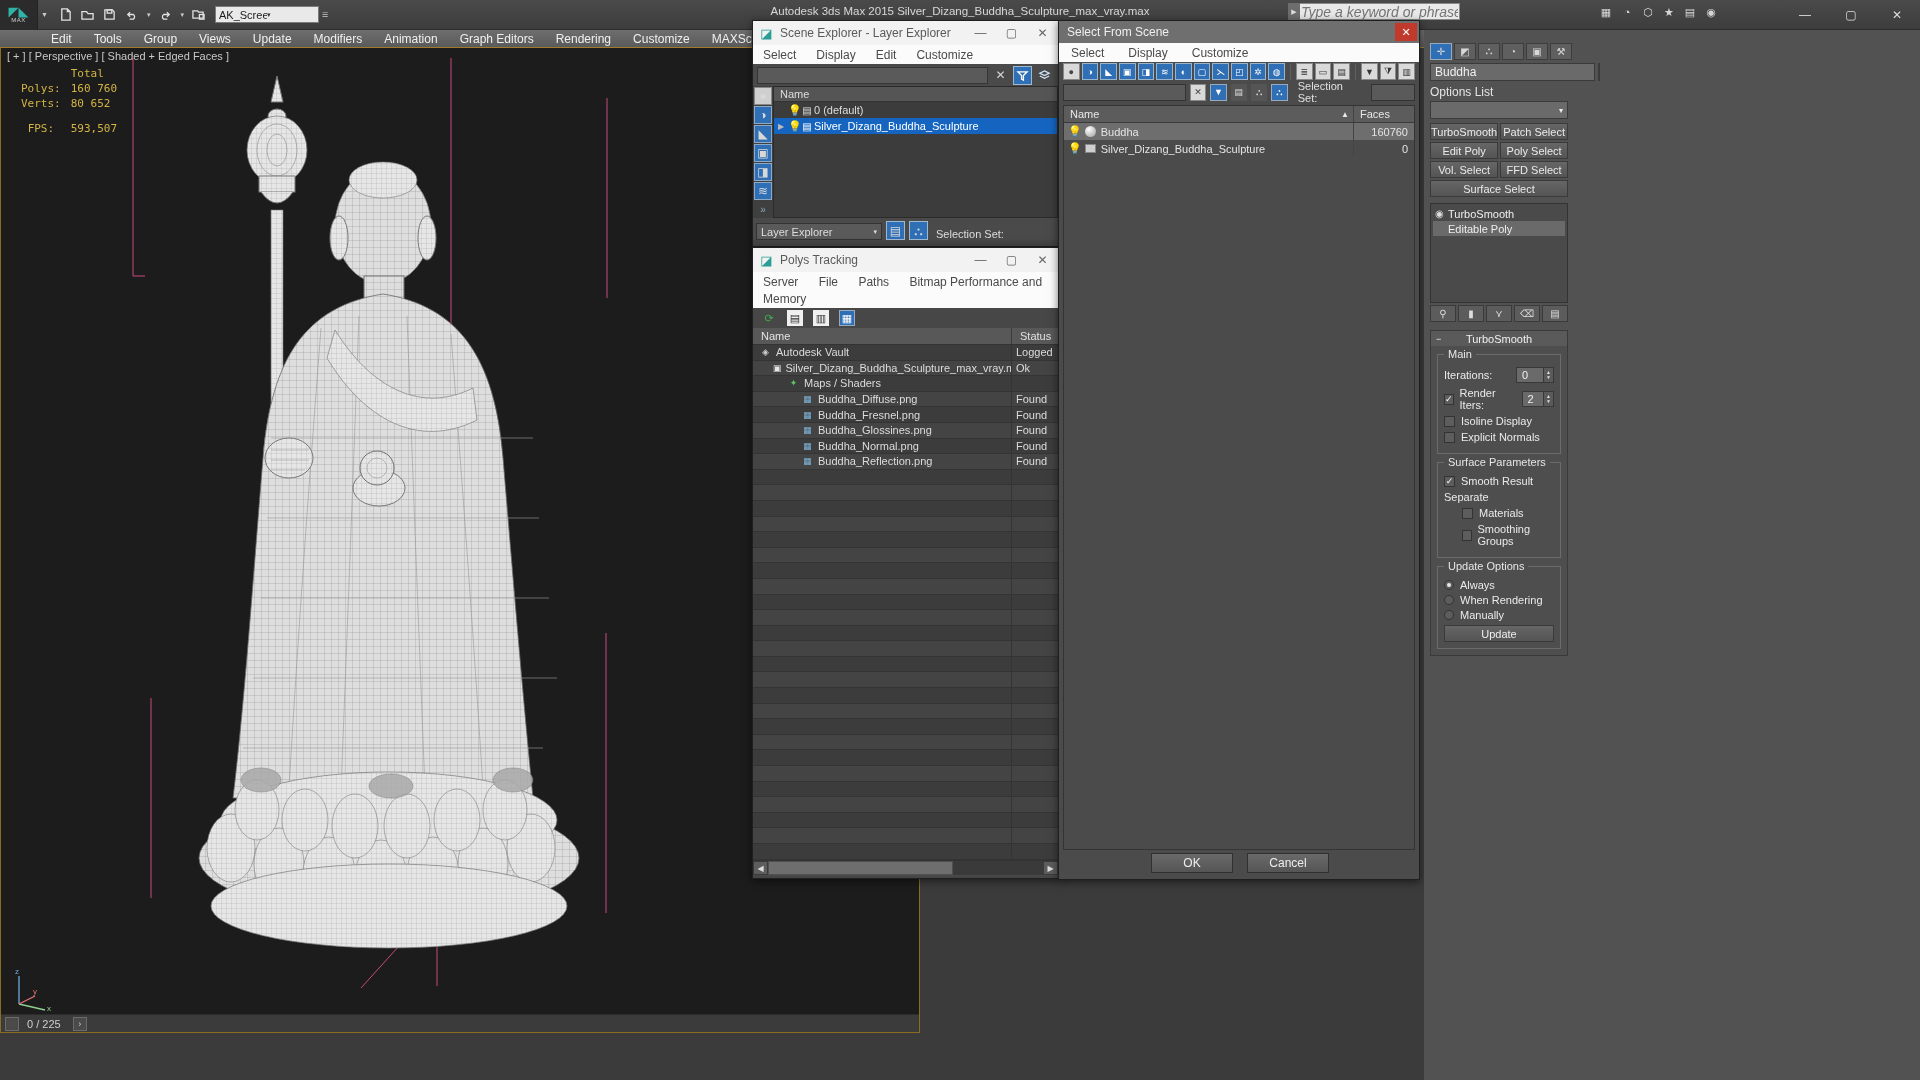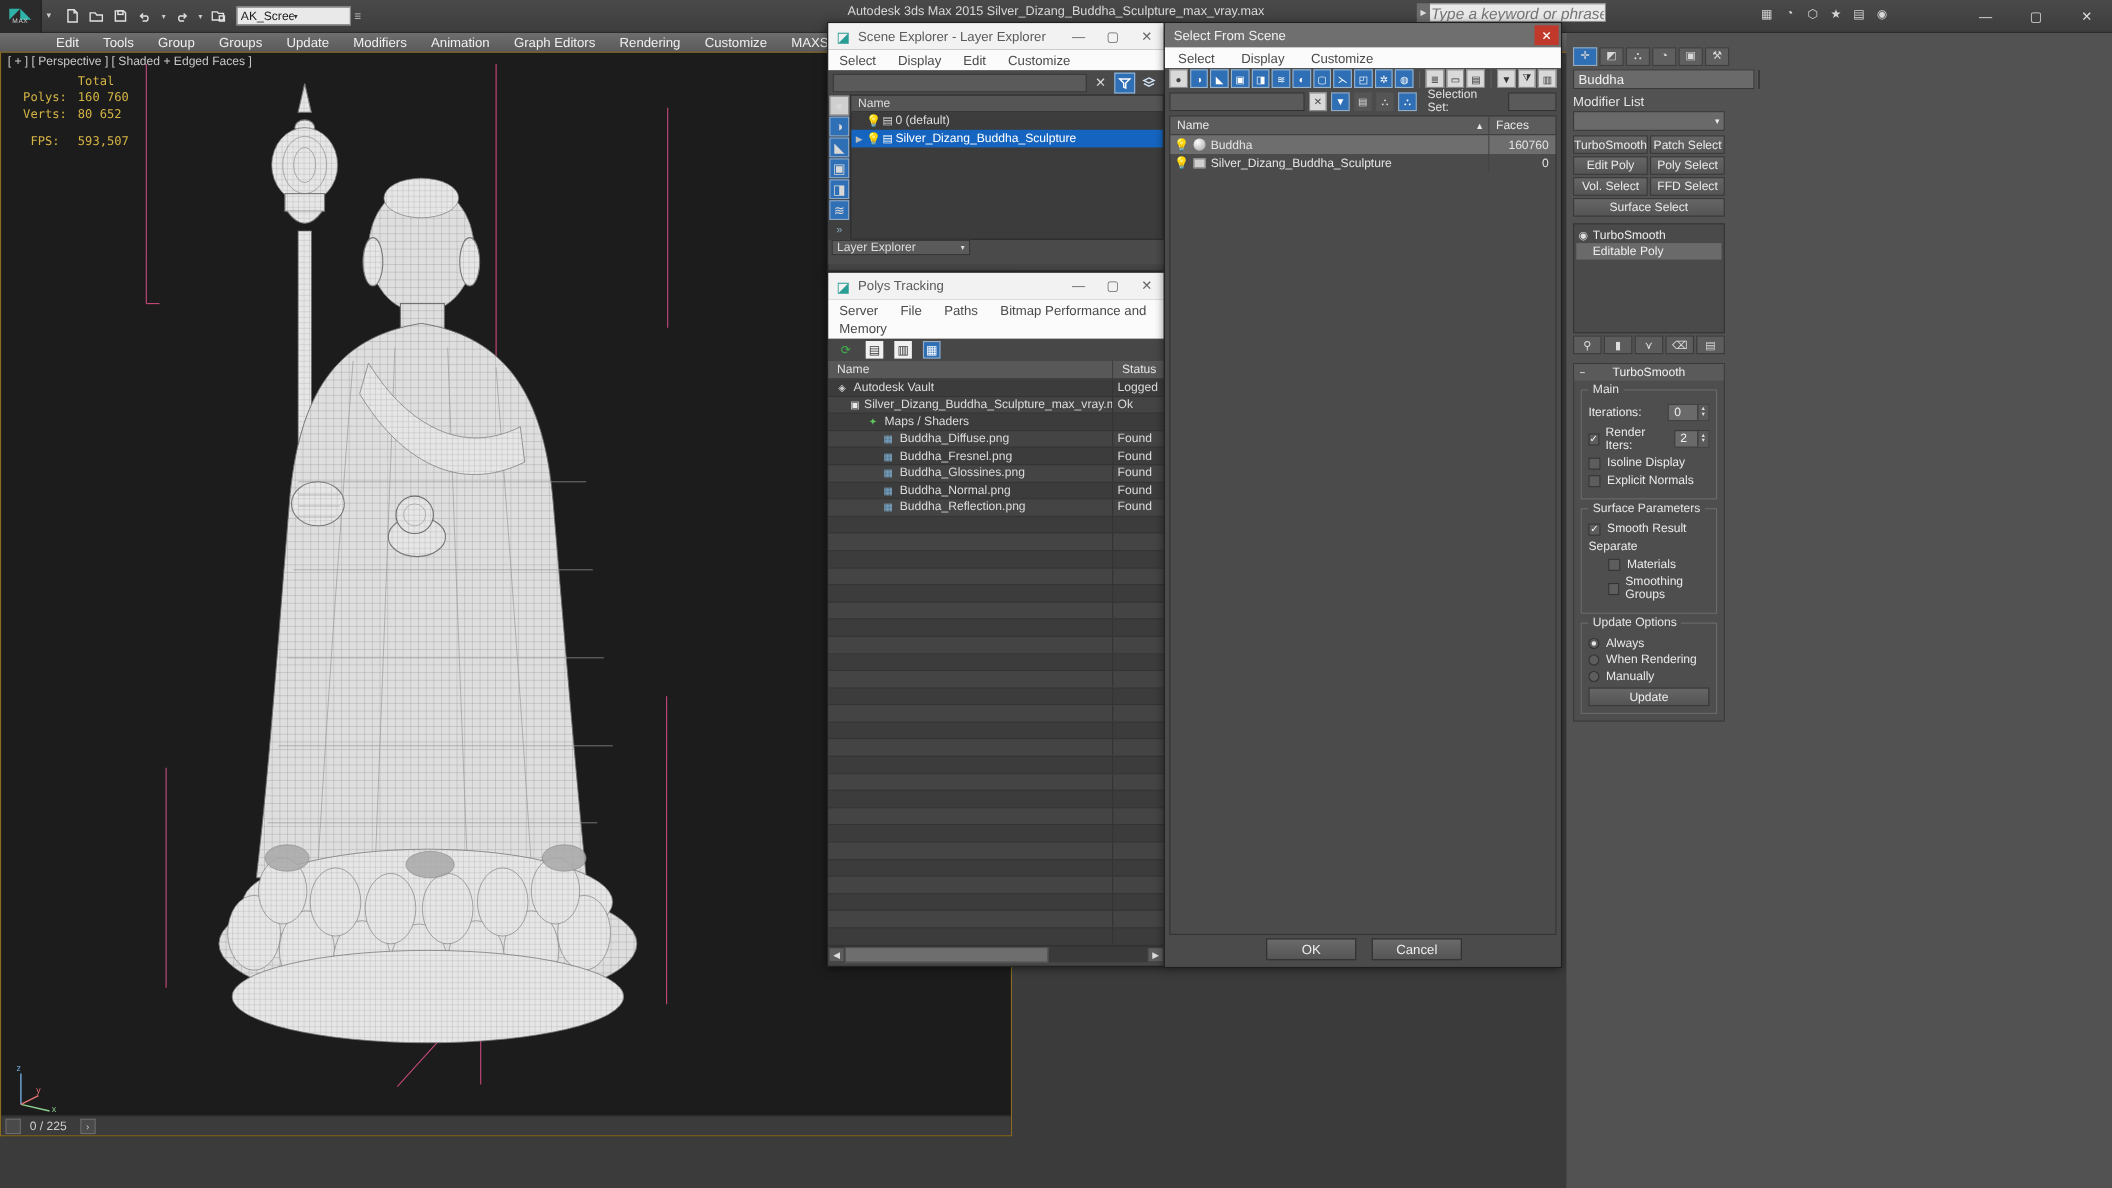--- a/index.html
+++ b/index.html
@@ -109,21 +109,21 @@
   .se-side{ width:20px; background:#3f3f3f; display:flex;flex-direction:column;align-items:center;gap:1px;padding-top:1px;}
   .se-side .sb{width:18px;height:18px;background:#2f6fb5;border:1px solid #8fa8c4;display:flex;align-items:center;justify-content:center;}
   .se-side .more{color:#8ab;font-size:10px;margin-top:3px;}
   .se-list{flex:1;background:#3c3c3c;border:1px solid #2b2b2b;}
   .se-head{height:15px;background:#555;display:flex;align-items:center;padding-left:6px;font-size:11px;color:#ddd;border-bottom:1px solid #333;}
   .se-row{height:16px;display:flex;align-items:center;font-size:11px;color:#ddd;padding-left:4px;}
   .se-row.sel{background:#1565c0;color:#fff;}
   .se-row .exp{width:10px;font-size:8px;color:#bbb;}
   .se-row .bulb{width:12px;text-align:center;color:#f5d142;font-size:11px;}
   .se-row .lyr{width:14px;text-align:center;font-size:10px;}
-  .se-footer{height:22px;background:#4a4a4a;display:flex;align-items:flex-start;gap:20px;padding:0 3px;flex-direction:column;}
+  .se-footer{height:22px;background:#4a4a4a;display:flex;align-items:flex-end;gap:4px;padding:0 3px;}
   .se-footer .fld{width:126px;height:17px;background:#5a5a5a;border:1px solid #333;font-size:11px;color:#ddd;display:flex;align-items:center;padding:0 4px;}
   .se-footer .fld .c{margin-left:auto;font-size:7px;}
   .se-footer .lbl{font-size:11px;color:#ddd;margin-left:4px;}
 
   
   #asset-tracking{ left:752px; top:247px; width:307px; height:632px; }
   .at-menu{ height:36px;background:#fbfbfb;color:#4a4a4a;font-size:12px;padding:2px 0 0 10px;line-height:17px;}
   .at-menu span{margin-right:17px;}
   .at-tool{height:20px;background:#474747;display:flex;align-items:center;gap:10px;padding-left:8px;}
   .at-tool .i{width:16px;height:16px;display:flex;align-items:center;justify-content:center;font-size:11px;}
@@ -287,21 +287,21 @@
       <div class="winbtn">—</div>
       <div class="winbtn">▢</div>
       <div class="winbtn close">✕</div>
     </div>
   </div>
 
   <div class="menubar">
     <div class="mi">Edit</div>
     <div class="mi">Tools</div>
     <div class="mi">Group</div>
-    <div class="mi">Groups</div>
+    <div class="mi">Views</div>
     <div class="mi">Update</div>
     <div class="mi">Modifiers</div>
     <div class="mi">Animation</div>
     <div class="mi">Graph Editors</div>
     <div class="mi">Rendering</div>
     <div class="mi">Customize</div>
     <div class="mi">MAXScript</div>
     <div class="mi">Corona</div>
     <div class="mi">Project Man</div>
   </div>
@@ -801,21 +801,21 @@
         <div class="tb">⛬</div>
         <div class="tb">◔</div>
         <div class="tb">▣</div>
         <div class="tb">⚒</div>
       </div>
       <div class="cp-name">
         <input value="Buddha" style="">
         <div class="sw"></div>
       </div>
       <div class="cp-modlist">
-        <div class="lbl">Modifier List</div>
+        <div class="lbl">Options List</div>
         <div class="cmb">
           <span></span>
           <span class="a">▾</span>
         </div>
       </div>
       <div class="cp-btn-grid">
         <div class="cp-btn">TurboSmooth</div>
         <div class="cp-btn">Patch Select</div>
         <div class="cp-btn">Edit Poly</div>
         <div class="cp-btn">Poly Select</div>

